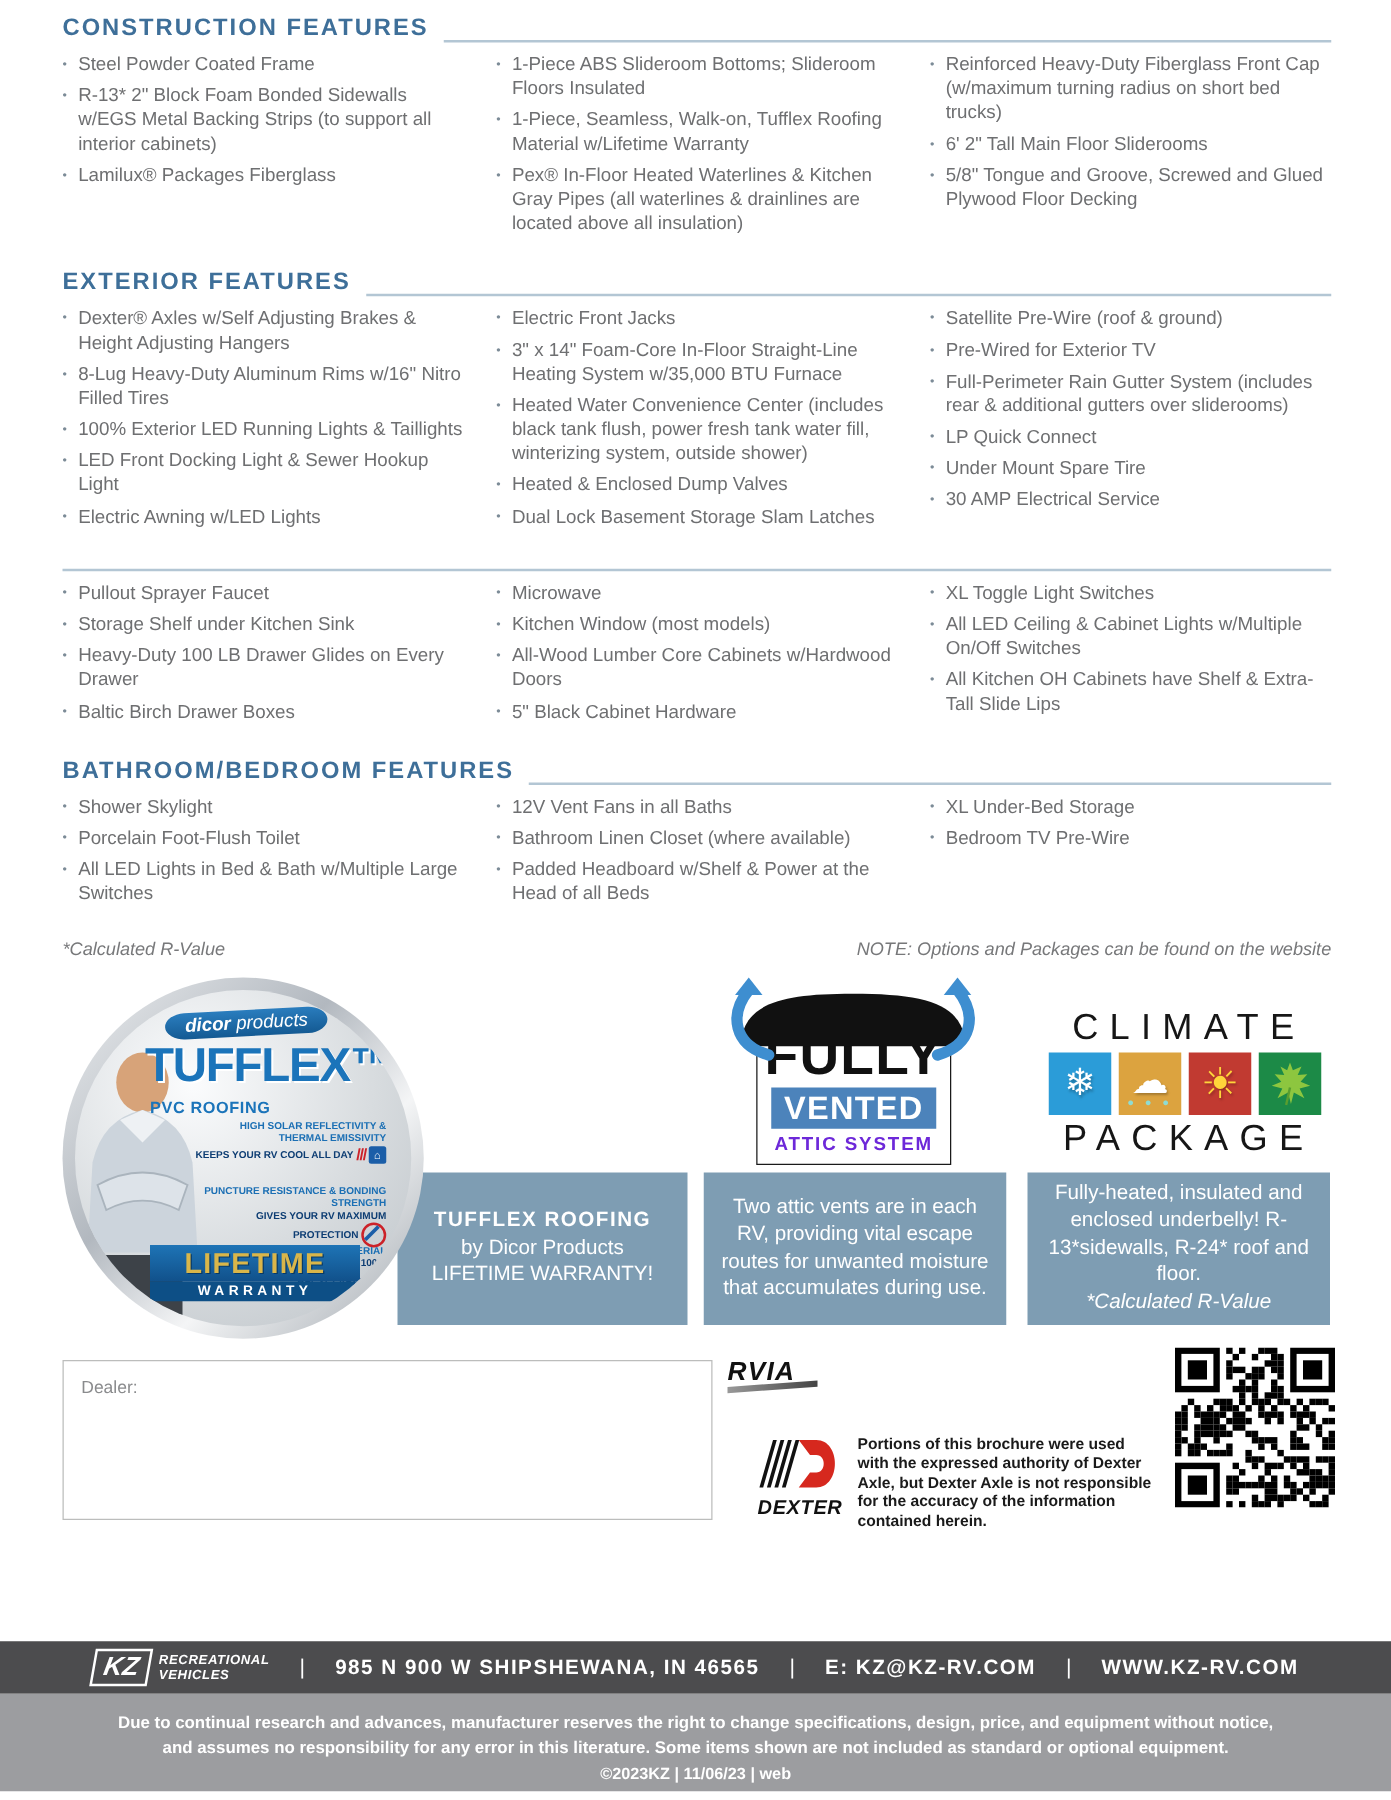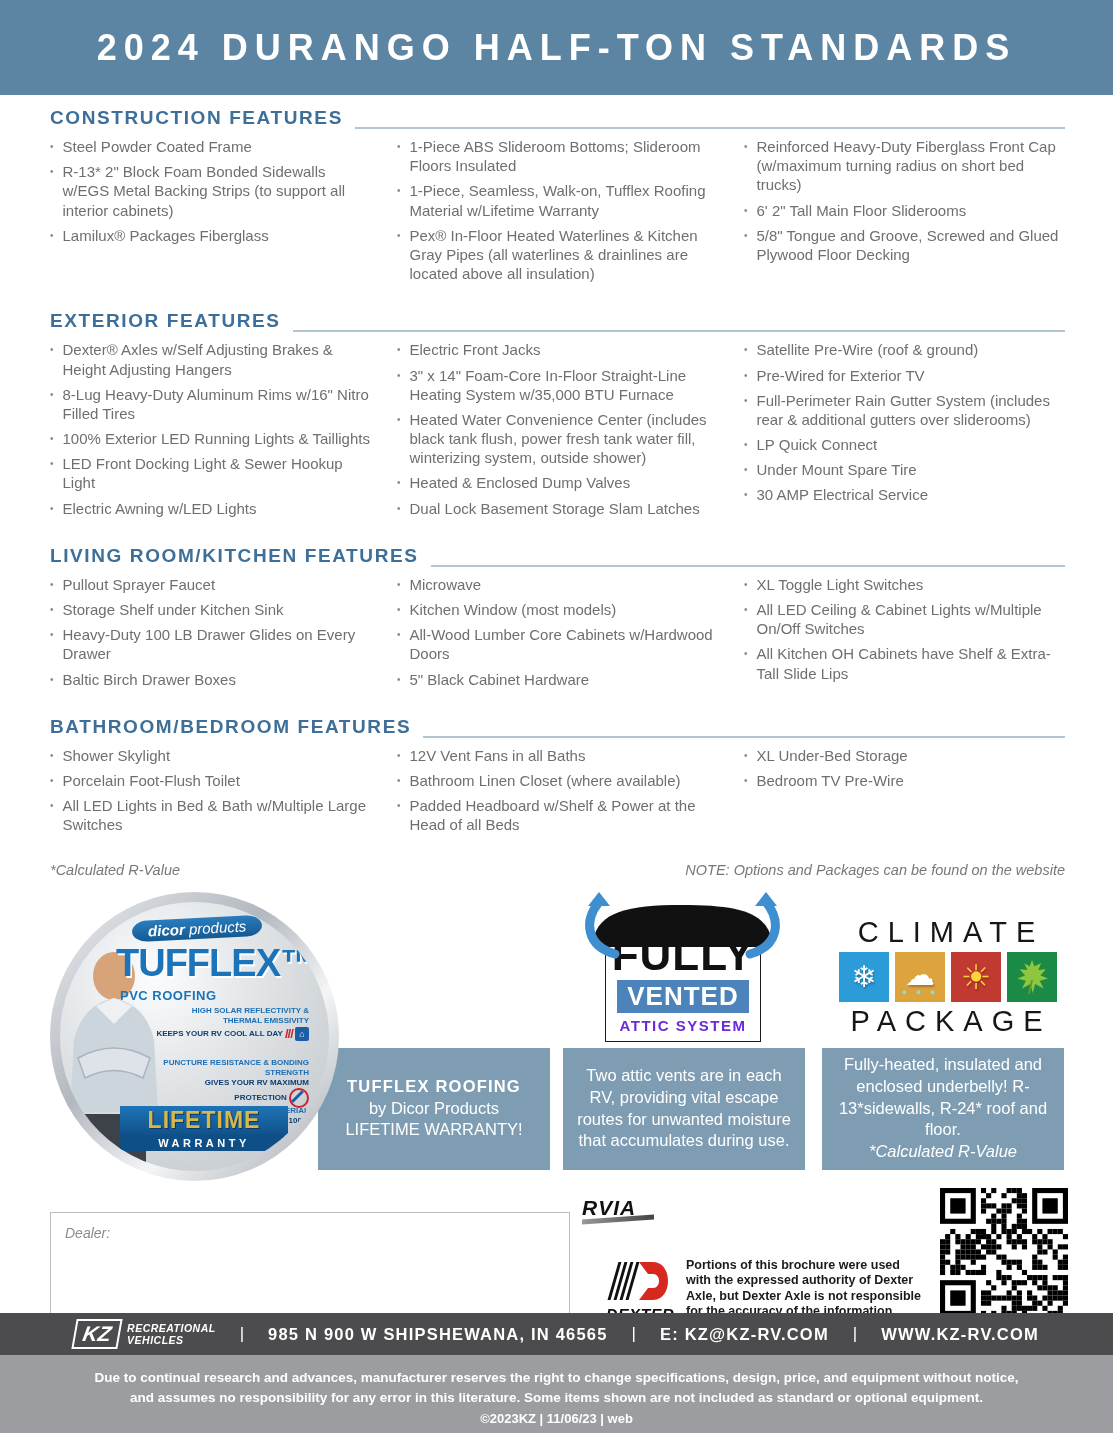--- a/index.html
+++ b/index.html
@@ -81,21 +81,21 @@
   .cl-word{font-size:29px;color:#161616;letter-spacing:9px;font-weight:500;line-height:1;margin-left:6px;}
   .cl-squares{display:flex;justify-content:center;gap:6px;margin:5px 0;}
   .cl-sq{width:50px;height:50px;display:flex;flex-direction:column;align-items:center;justify-content:center;}
   .cl-snow{background:#2b9cd8;} .cl-rain{background:#dca33f;} .cl-sun{background:#c13a31;} .cl-leaf{background:#1c8a47;}
   .cl-sq .glyph{font-size:30px;line-height:1;color:#fff;text-shadow:1px 2px 2px rgba(0,0,0,.25);}
   .cl-sun .glyph{color:#ffd43a;font-size:34px;}
   .drops{color:#8fdcd2;font-size:9px;letter-spacing:3px;line-height:2px;margin-top:1px;}
 
   
   .dealer-row{position:relative;height:140px;margin-top:10px;}
-  .dealer-box{position:absolute;left:0;top:16px;width:520px;height:128px;border:1.5px solid #bcbdbc;box-sizing:border-box;font-style:italic;}
+  .dealer-box{position:absolute;left:0;top:2px;width:520px;height:128px;border:1.5px solid #bcbdbc;box-sizing:border-box;}
   .dealer-label{color:#8a8b8d;font-size:14px;padding:12px 0 0 14px;}
   .rvia{position:absolute;left:532px;top:0px;width:72px;}
   .rvia-text{font-size:21px;font-weight:900;color:#111;letter-spacing:1px;font-style:italic;}
   .rvia-swoosh{height:5px;background:linear-gradient(90deg,#999,#444);transform:skewY(-4deg) translateY(-3px);}
   .dexter{position:absolute;left:552px;top:64px;width:76px;text-align:center;}
   .dexter-name{font-size:16px;font-weight:800;font-style:italic;color:#111;letter-spacing:.5px;margin-top:1px;}
   .dexter-note{position:absolute;left:636px;top:62px;width:238px;font-size:12.5px;line-height:1.24;
                color:#1a1a1a;font-weight:600;}
   .qr{position:absolute;left:890px;top:-8px;width:128px;height:128px;}
 
@@ -111,23 +111,20 @@
   .disclaimer{position:absolute;left:0;top:1355px;width:1113px;height:78px;background:#9c9da0;
               color:#fff;text-align:center;font-weight:700;font-size:13.5px;line-height:1.5;
               padding-top:13px;box-sizing:border-box;}
   .disc-small{font-size:13px;}
 </style>
 </head>
 <body>
 
 <div class="page">
 
-  <header class="titlebar">
-    <h1>2024 DURANGO HALF-TON STANDARDS</h1>
-  </header>
 
   <div class="content">
 
     <div id="sections">
         <section class="feature-section">
           <div class="sec-head">
             <h2 class="sec-title">CONSTRUCTION FEATURES</h2>
             <div class="sec-rule"></div>
           </div>
           <div class="cols">
@@ -248,21 +245,20 @@
               </li>
               <li class="feature-item">
                 <span class="bullet">•</span>
                 <span class="item-text">30 AMP Electrical Service</span>
               </li>
             </ul>
           </div>
         </section>
         <section class="feature-section">
           <div class="sec-head">
-            <h2 class="sec-title">LIVING ROOM/KITCHEN FEATURES</h2>
             <div class="sec-rule"></div>
           </div>
           <div class="cols">
             <ul class="feature-col">
               <li class="feature-item">
                 <span class="bullet">•</span>
                 <span class="item-text">Pullout Sprayer Faucet</span>
               </li>
               <li class="feature-item">
                 <span class="bullet">•</span>

